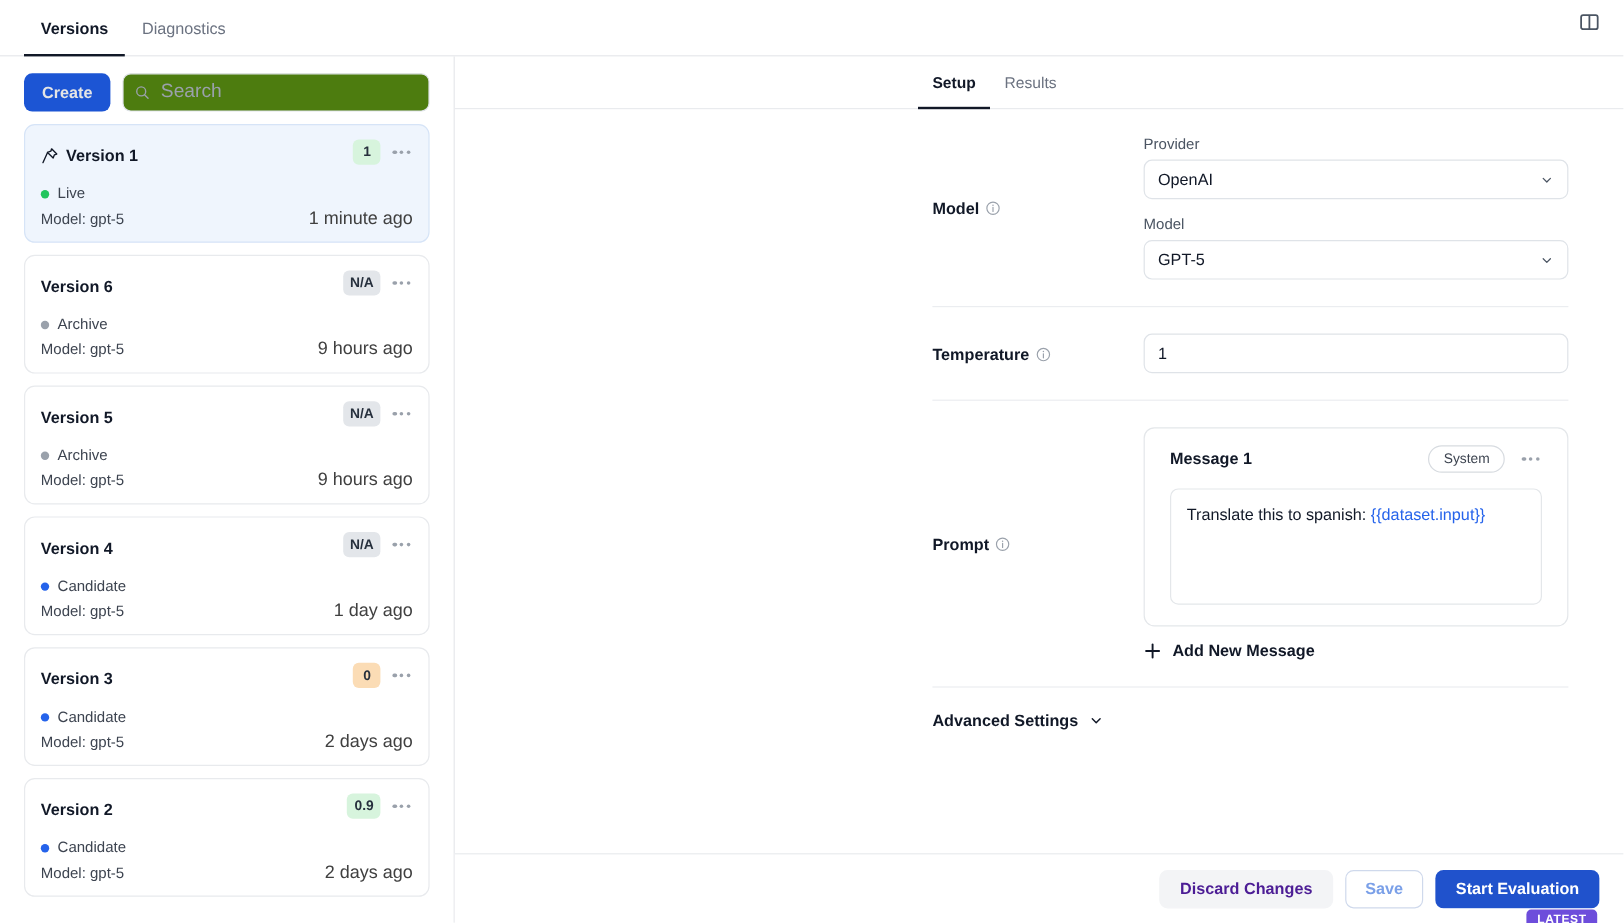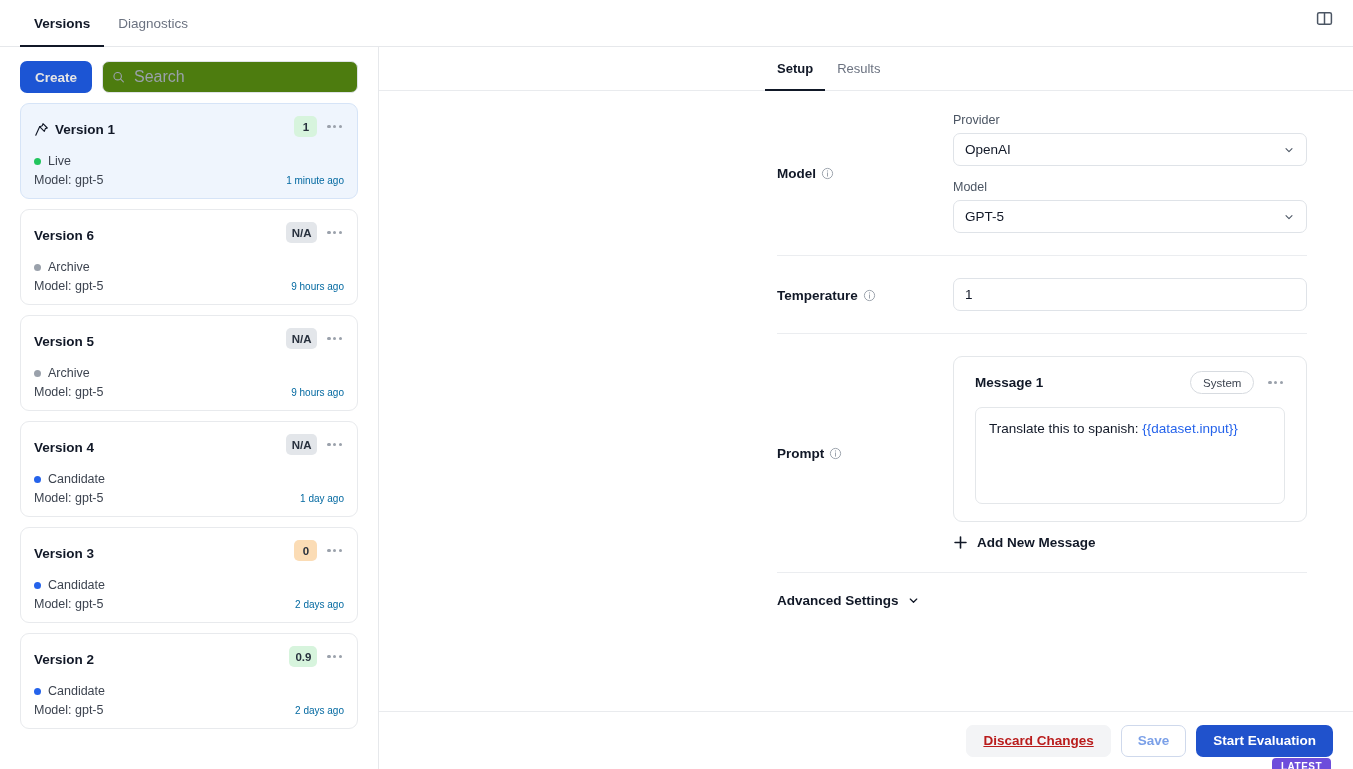--- a/index.html
+++ b/index.html
@@ -130,21 +130,21 @@
   .dots {
     display: flex; gap: 2.5px; align-items: center;
     padding: 4px 2px; cursor: pointer;
   }
   .dots i { width: 3.2px; height: 3.2px; border-radius: 50%; background: #9aa1ab; display: block; }
   .ver-row2 { display: flex; align-items: center; gap: 7px; margin-top: 17px; }
   .status-dot { width: 7px; height: 7px; border-radius: 50%; display: block; }
   .status-label { font-size: 12.5px; color: #3d4450; }
   .ver-row3 { display: flex; align-items: baseline; margin-top: 5px; }
   .model-label { font-size: 12.5px; color: #3d4450; }
-  .time-label { margin-left: auto; font-size: 10px; color: #0369a1; }
+  .time-label { margin-left: auto; font-size: 15px; color: #404040; }
 
   
   .main { flex: 1; display: flex; flex-direction: column; min-width: 0; position: relative; justify-content: flex-end; }
   .main-tabs {
     height: 44px;
     display: flex; align-items: flex-end;
     padding-left: 398px;
     border-bottom: 1px solid #e9ebee;
     flex: 0 0 44px;
   }
@@ -278,21 +278,21 @@
     height: 32px;
     border-radius: 7px;
     font-size: 13.5px;
     font-weight: 700;
     padding: 0 16px;
     display: flex; align-items: center; justify-content: center;
     cursor: pointer;
     border: 1px solid transparent;
     font-family: inherit;
   }
-  .btn-ghost { background: #f3f4f6; color: #b91c1c; border-color: #f3f4f6; cursor: default; text-decoration: underline; }
+  .btn-ghost { background: #f3f4f6; color: #4c1d95; border-color: #f3f4f6; cursor: default; }
   .btn-outline { background: #fff; color: #7ba0e8; border-color: #cfd9ec; padding-left: 16px; }
   .btn-primary { background: #2052cc; color: #fff; position: relative; }
   .latest-badge {
     position: absolute;
     left: 1272px;
     top: 758px;
     background: #6d4ddb;
     color: #fff;
     font-size: 10px;
     font-weight: 700;

